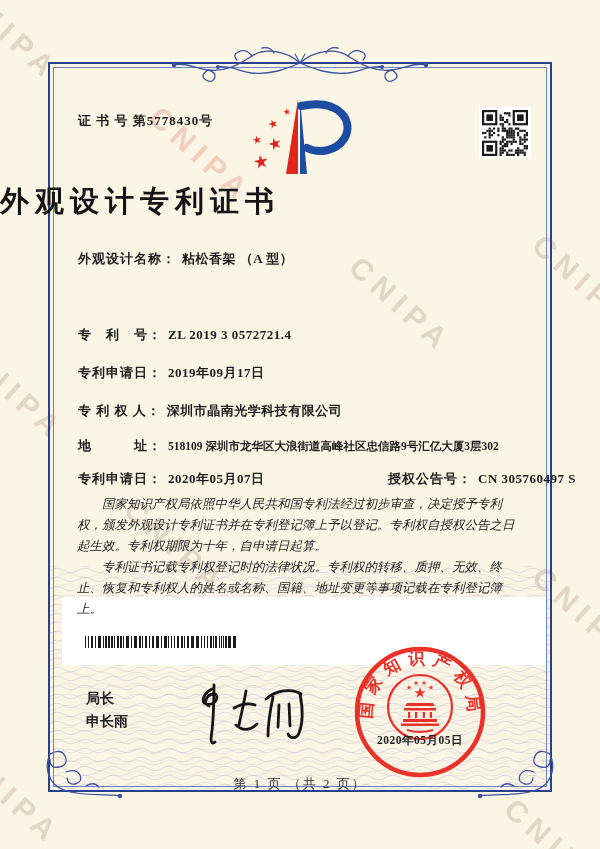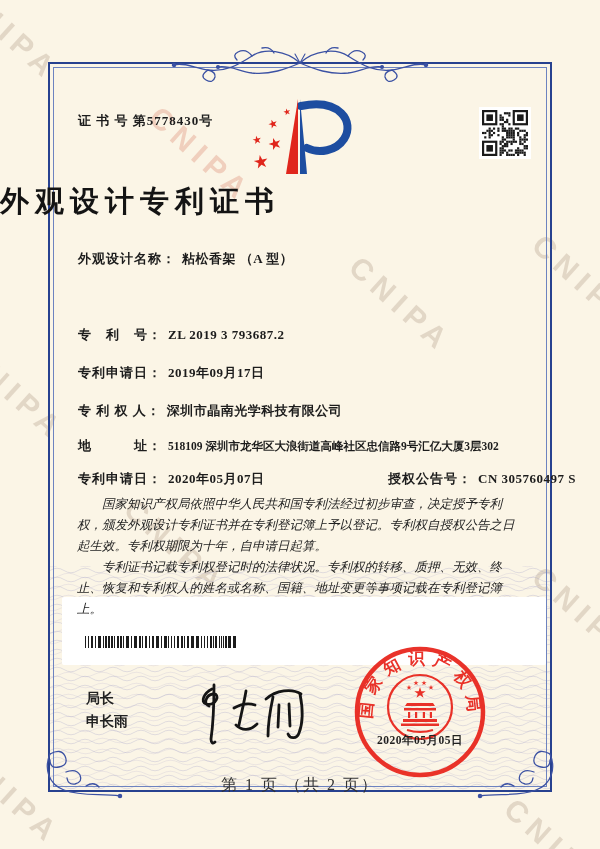--- a/index.html
+++ b/index.html
@@ -72,21 +72,21 @@
   .director-name{
     position:absolute; left:86px; top:713px; font-size:14px; font-weight:bold;
     font-family:"Liberation Sans","DejaVu Sans",sans-serif; color:#222;
   }
   .signature{ position:absolute; left:178px; top:681px; }
   .seal{ position:absolute; left:345px; top:637px; }
   .seal text{ font-family:"Liberation Serif","DejaVu Serif",serif; }
   
   .page-num{
     position:absolute; left:0; top:775px; width:100%; text-align:center;
-    font-size:16px; letter-spacing:2px; color:#333;
+    font-size:13px; letter-spacing:2px; color:#333;
   }
   .note{
     position:absolute; left:50%; top:801px; transform:translateX(-50%);
     background:#ffffff; padding:4px 16px; font-size:12px; font-style:italic;
     font-weight:bold; letter-spacing:2px; color:#222; white-space:nowrap;
   }
 </style>
 </head>
 <body>
 
@@ -310,21 +310,21 @@
         <rect x="4.380952380952381" y="35.04761904761905" width="6.571428571428572" height="6.571428571428572" fill="#1a1a1a"></rect>
       </svg>
   </div>
 
   <div class="title">外观设计专利证书</div>
 
   <div class="row" style="top:250px;">
     <span class="lab">外观设计名称：</span><span class="val">粘松香架 （A 型）</span>
   </div>
   <div class="row" style="top:326px;">
-    <span class="lab">专　利　号：</span><span class="val">ZL 2019 3 793687.2</span>
+    <span class="lab">专　利　号：</span><span class="val">ZL 2019 3 0572721.4</span>
   </div>
   <div class="row" style="top:364px;">
     <span class="lab">专利申请日：</span><span class="val">2019年09月17日</span>
   </div>
   <div class="row" style="top:402px;">
     <span class="lab">专 利 权 人：</span><span class="val">深圳市晶南光学科技有限公司</span>
   </div>
   <div class="row" style="top:437px;">
     <span class="lab">地　　　址：</span><span class="val small">518109 深圳市龙华区大浪街道高峰社区忠信路9号汇亿大厦3层302</span>
   </div>

